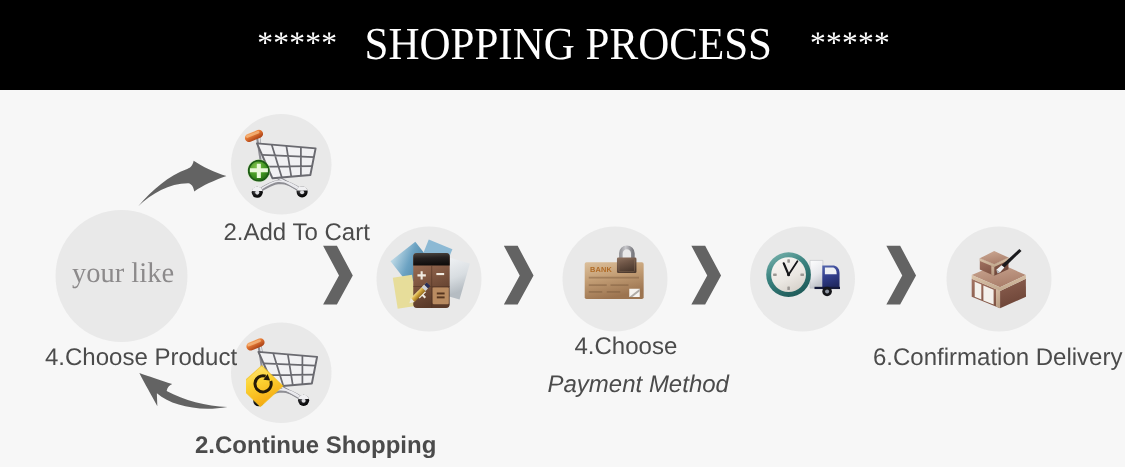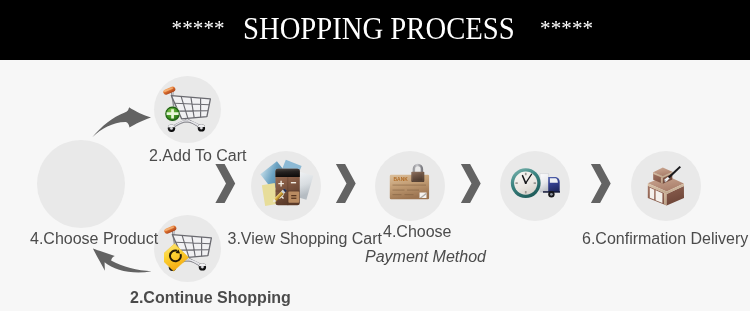--- a/index.html
+++ b/index.html
@@ -358,27 +358,27 @@
    <path d="M 22.2 21.2 L 31.8 25.2 L 41.3 20.7 L 41.3 22.5 L 31.8 27.0 L 22.2 23.0 Z" fill="url(#gTape)"></path>
    <path d="M 29.9 26.2 L 31.8 27.0 L 31.8 32.8 L 29.9 32.0 Z" fill="url(#gTape)" opacity="0.85"></path>
 
    <g>
      <path d="M 48.6 15.0 L 50.0 16.3 L 38.6 27.3 L 36.7 25.9 Z" fill="#1a1a1d"></path>
      <path d="M 38.6 27.3 L 36.7 25.9 L 33.2 28.8 L 35.6 30.6 Z" fill="#eef0f2"></path>
      <path d="M 33.2 28.8 L 35.6 30.6 L 34.0 31.4 Z" fill="#b9bcc1"></path>
    </g>
    </svg>
 
+  <span class="yourlike" style="left:48px;top:173px;width:66px;text-align:center;">your like</span>
   <span class="lbl" style="left:30px;top:230.5px;">4.Choose Product</span>
 
   <span class="lbl" style="left:149px;top:147.5px;">2.Add To Cart</span>
 
   <span class="lbl" style="left:130px;top:290px;font-weight:bold;">2.Continue Shopping</span>
 
-  <span class="lbl" style="left:227.5px;top:230.5px;">3.View Shopping Cart</span>
 
   <span class="lbl" style="left:383px;top:224px;">4.Choose</span>
   <span class="lbl" style="left:365px;top:248.5px;font-style:italic;">Payment Method</span>
 
 
   <span class="lbl" style="left:582px;top:230.5px;">6.Confirmation Delivery</span>
 
 </div>
 
 </body></html>

